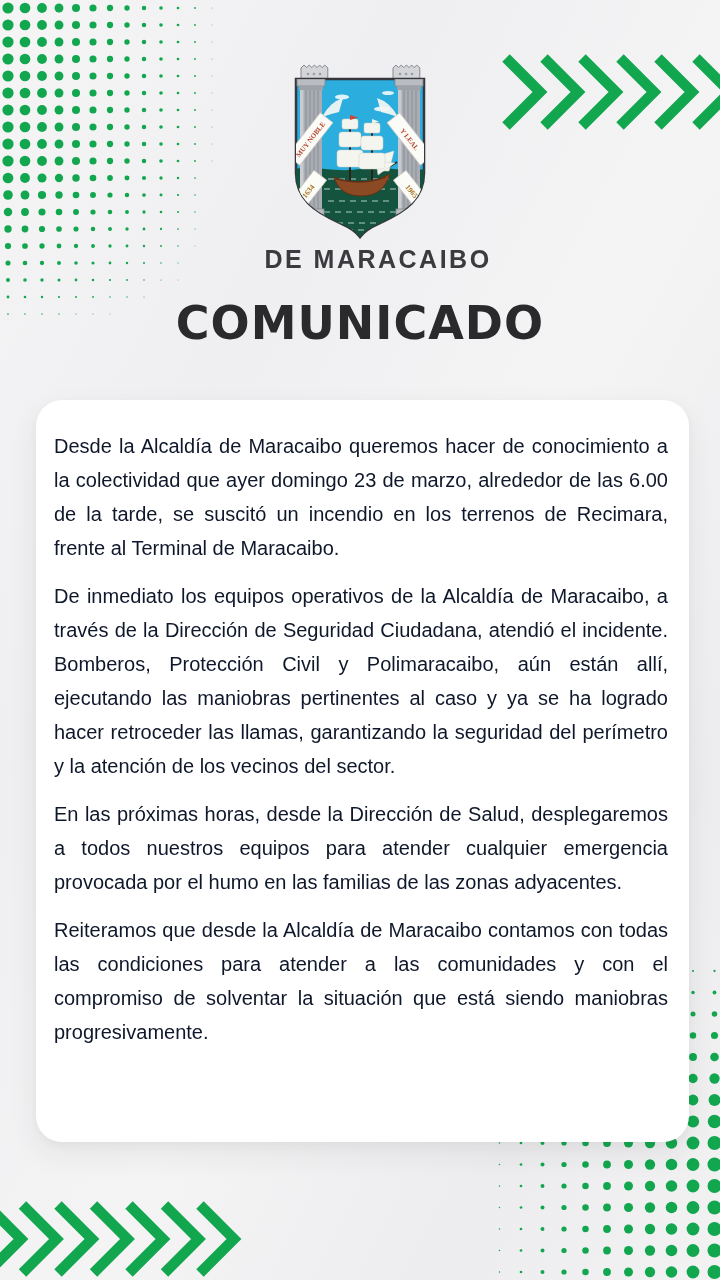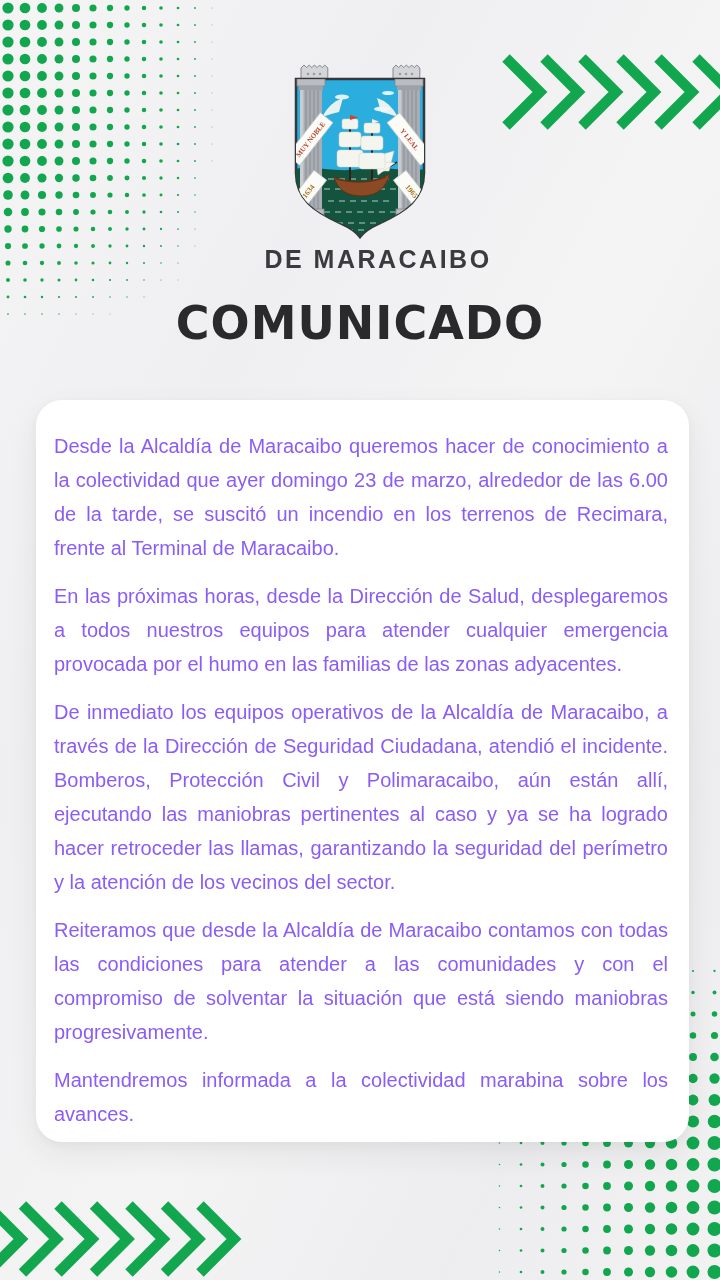--- a/index.html
+++ b/index.html
@@ -28,21 +28,21 @@
     margin-top:14px;font-family:"DejaVu Sans","Liberation Sans",sans-serif;
     font-size:46px;font-weight:900;letter-spacing:1px;color:#2a2a2c;line-height:70px;
   }
   .card{
     position:absolute;left:36px;top:400px;width:653px;height:742px;z-index:3;
     background:#ffffff;border-radius:26px;
     box-shadow:0 12px 30px rgba(40,40,45,0.07), 0 3px 8px rgba(40,40,45,0.04);
     padding:29px 21px 0 18px;box-sizing:border-box;
   }
   .card p{
-    margin:0 0 14px 0;font-size:20px;line-height:34px;color:#8b5cf6;
+    margin:0 0 14px 0;font-size:20px;line-height:34px;color:#0f172a;
     text-align:justify;
   }
   .ribbon-txt{font-family:"Liberation Serif","DejaVu Serif",serif;font-weight:700;}
 </style>
 </head>
 <body>
 
 <svg id="dots-tl" class="deco" width="250" height="360">
     <circle cx="8" cy="8" r="5.60" fill="#12A74E"></circle>
     <circle cx="25" cy="8" r="5.35" fill="#12A74E"></circle>
@@ -551,17 +551,16 @@
       </g>
     </g>
   </svg>
 
   <div class="logo-line2">DE MARACAIBO</div>
   <div class="big-title">COMUNICADO</div>
 </div>
 
 <div class="card">
   <p>Desde la Alcaldía de Maracaibo queremos hacer de conocimiento a la colectividad que ayer domingo 23 de marzo, alrededor de las 6.00 de la tarde, se suscitó un incendio en los terrenos de Recimara, frente al Terminal de Maracaibo.</p>
+  <p>De inmediato los equipos operativos de la Alcaldía de Maracaibo, a través de la Dirección de Seguridad Ciudadana, atendió el incidente. Bomberos, Protección Civil y Polimaracaibo, aún están allí, ejecutando las maniobras pertinentes al caso y ya se ha logrado hacer retroceder las llamas, garantizando la seguridad del perímetro y la atención de los vecinos del sector.</p>
   <p>En las próximas horas, desde la Dirección de Salud, desplegaremos a todos nuestros equipos para atender cualquier emergencia provocada por el humo en las familias de las zonas adyacentes.</p>
-  <p>De inmediato los equipos operativos de la Alcaldía de Maracaibo, a través de la Dirección de Seguridad Ciudadana, atendió el incidente. Bomberos, Protección Civil y Polimaracaibo, aún están allí, ejecutando las maniobras pertinentes al caso y ya se ha logrado hacer retroceder las llamas, garantizando la seguridad del perímetro y la atención de los vecinos del sector.</p>
   <p>Reiteramos que desde la Alcaldía de Maracaibo contamos con todas las condiciones para atender a las comunidades y con el compromiso de solventar la situación que está siendo maniobras progresivamente.</p>
-  <p>Mantendremos informada a la colectividad marabina sobre los avances.</p>
 </div>
 
 </body></html>

